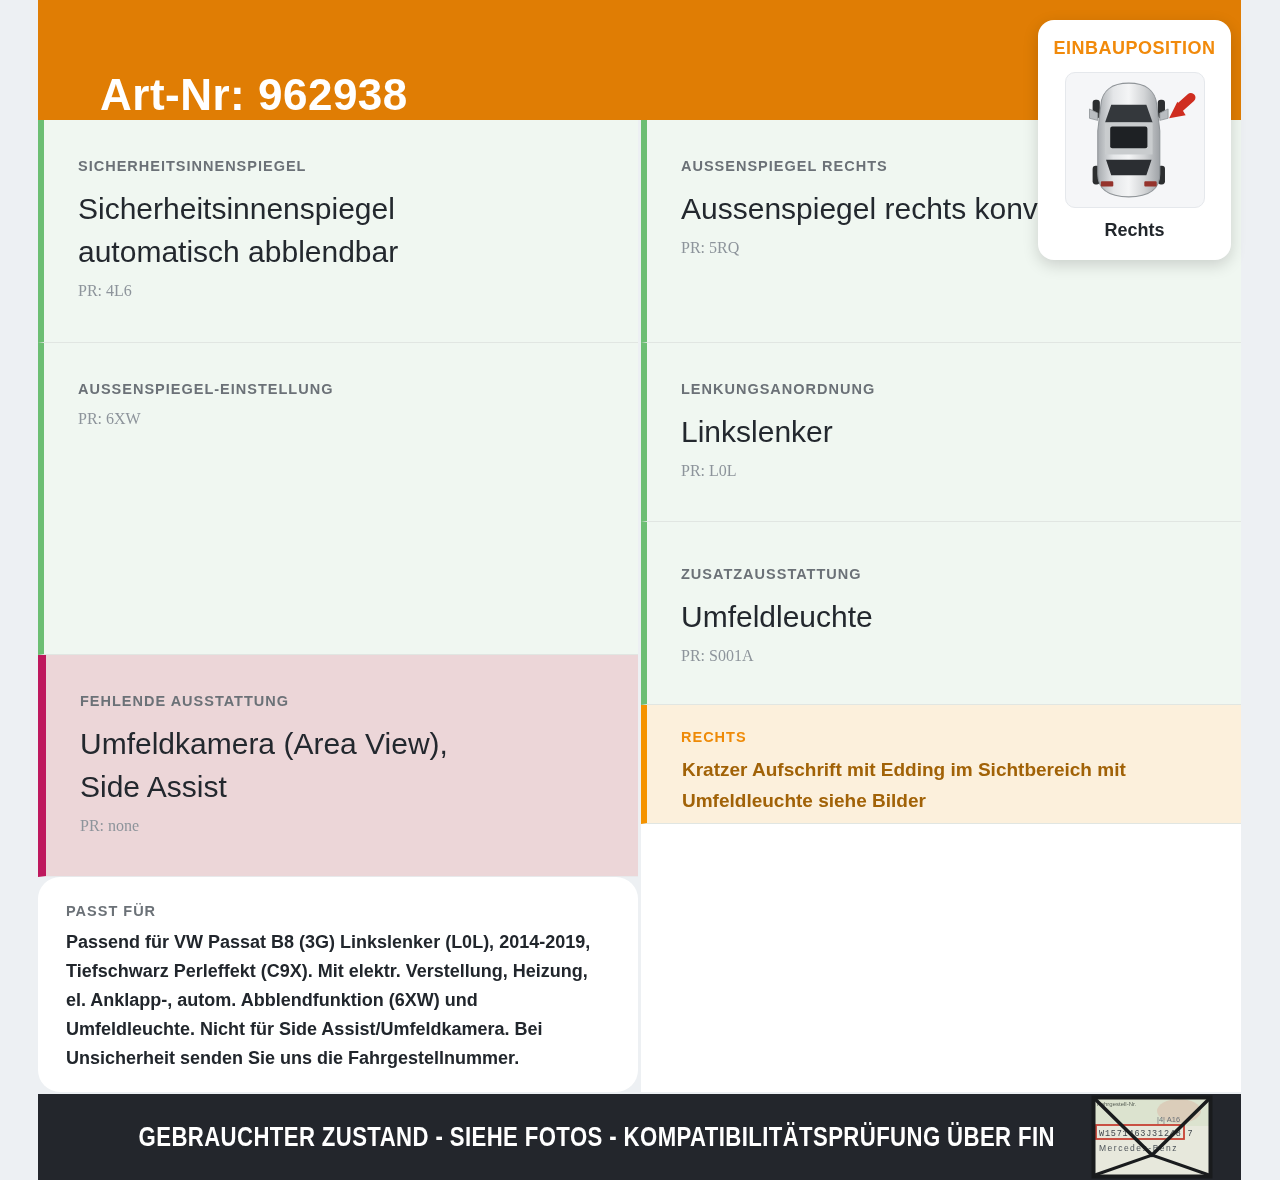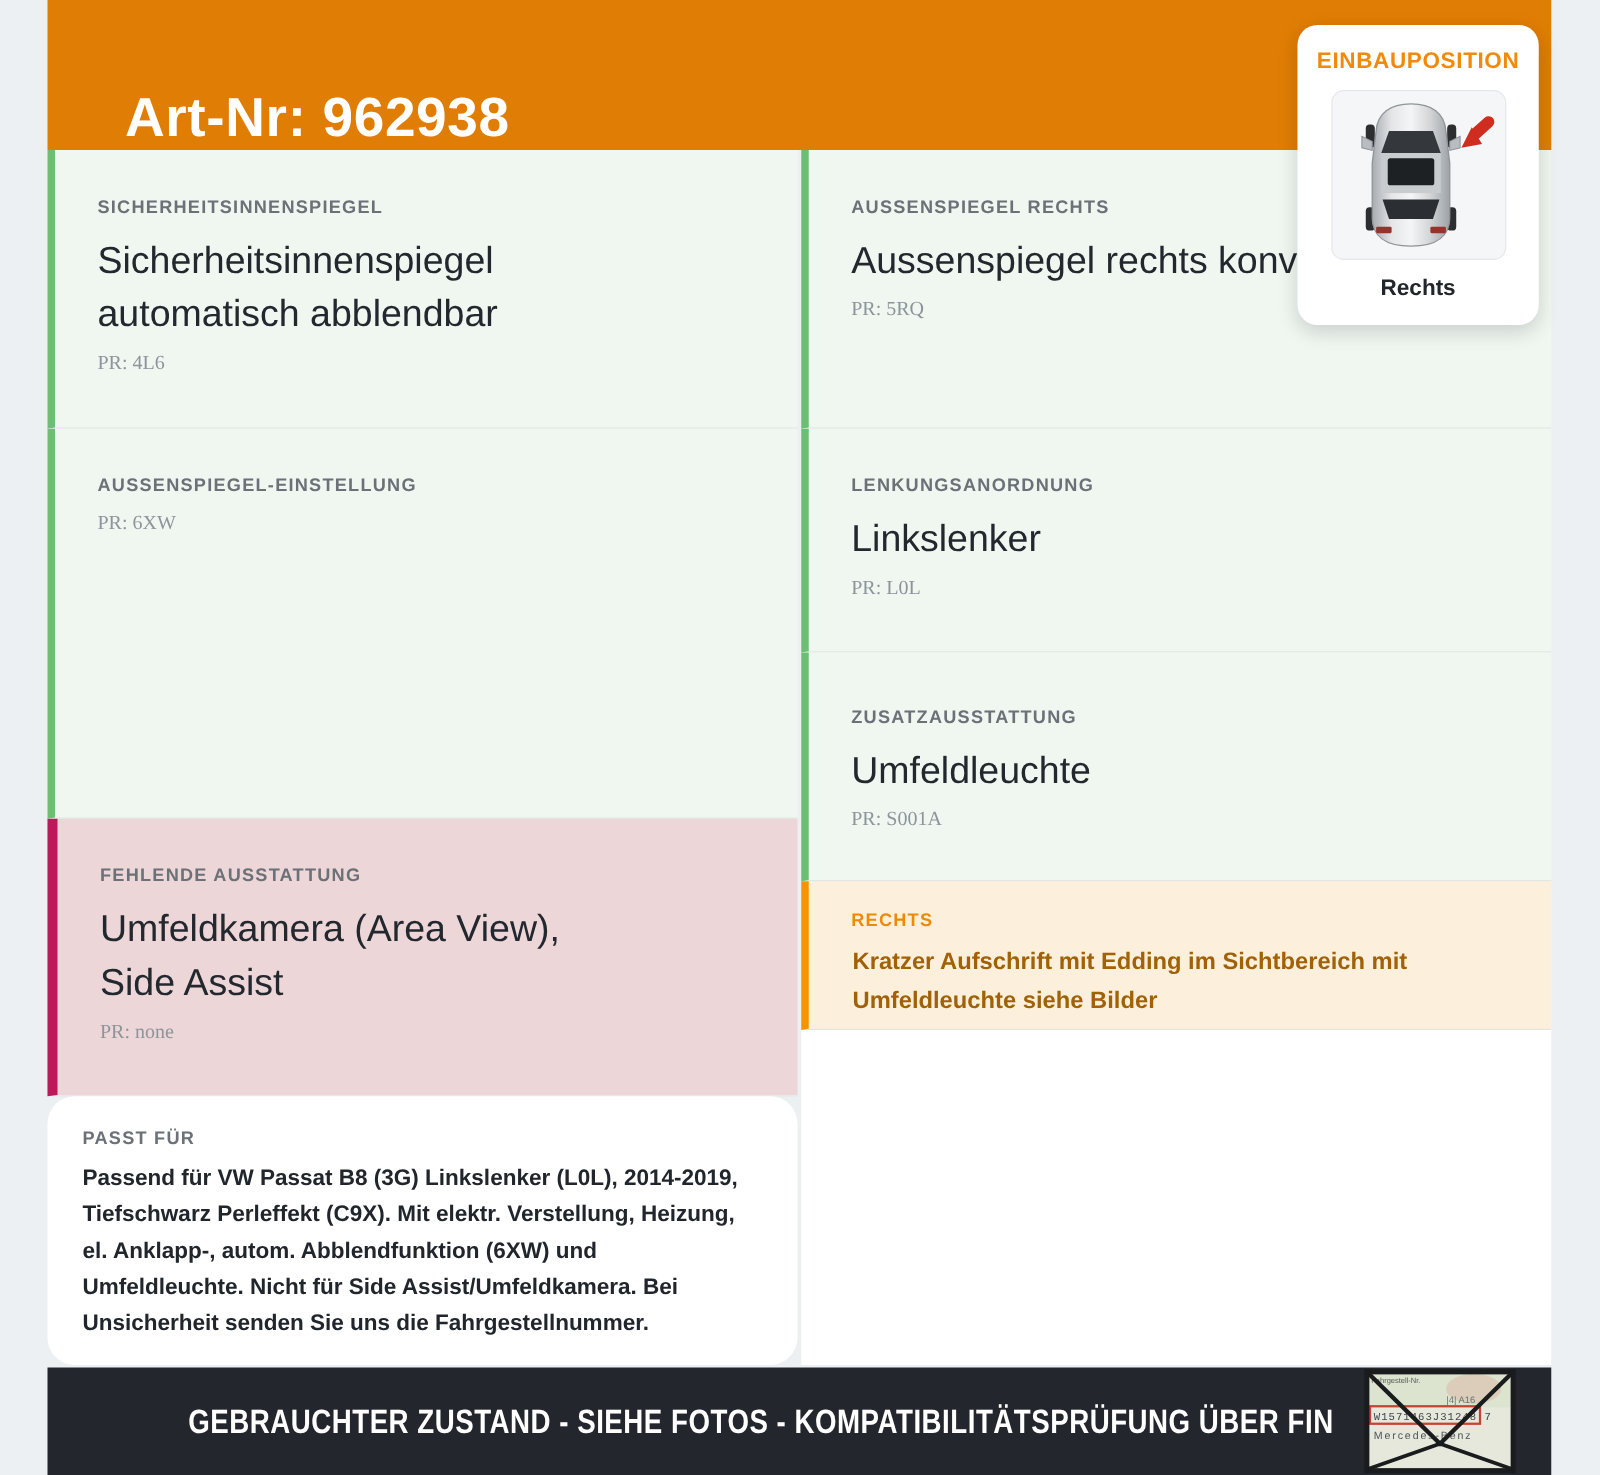--- a/index.html
+++ b/index.html
@@ -70,21 +70,21 @@
     background:#F5F6F8; border:1px solid #E5E8EC; border-radius:10px;
     display:flex; align-items:center; justify-content:center;
   }
   .einbau-pos { font-size:18px; font-weight:bold; color:#21262B; margin-top:12px; }
 
   
   .footer {
     margin-top:2px; height:86px; background:#23262C;
     display:flex; align-items:center;
   }
-  .footer-text-wrap { flex:1; text-align:center; overflow:hidden;padding-left:12px; }
+  .footer-text-wrap { flex:1; text-align:center; overflow:hidden; }
   .footer-text {
     display:inline-block; color:#fff; font-size:27px; font-weight:bold;
     letter-spacing:.5px; white-space:nowrap;
     transform:scaleX(.82); transform-origin:center;
   }
   .doc { width:122px; height:84px; flex:none; margin-right:28px; }
 </style>
 </head>
 <body>
 

